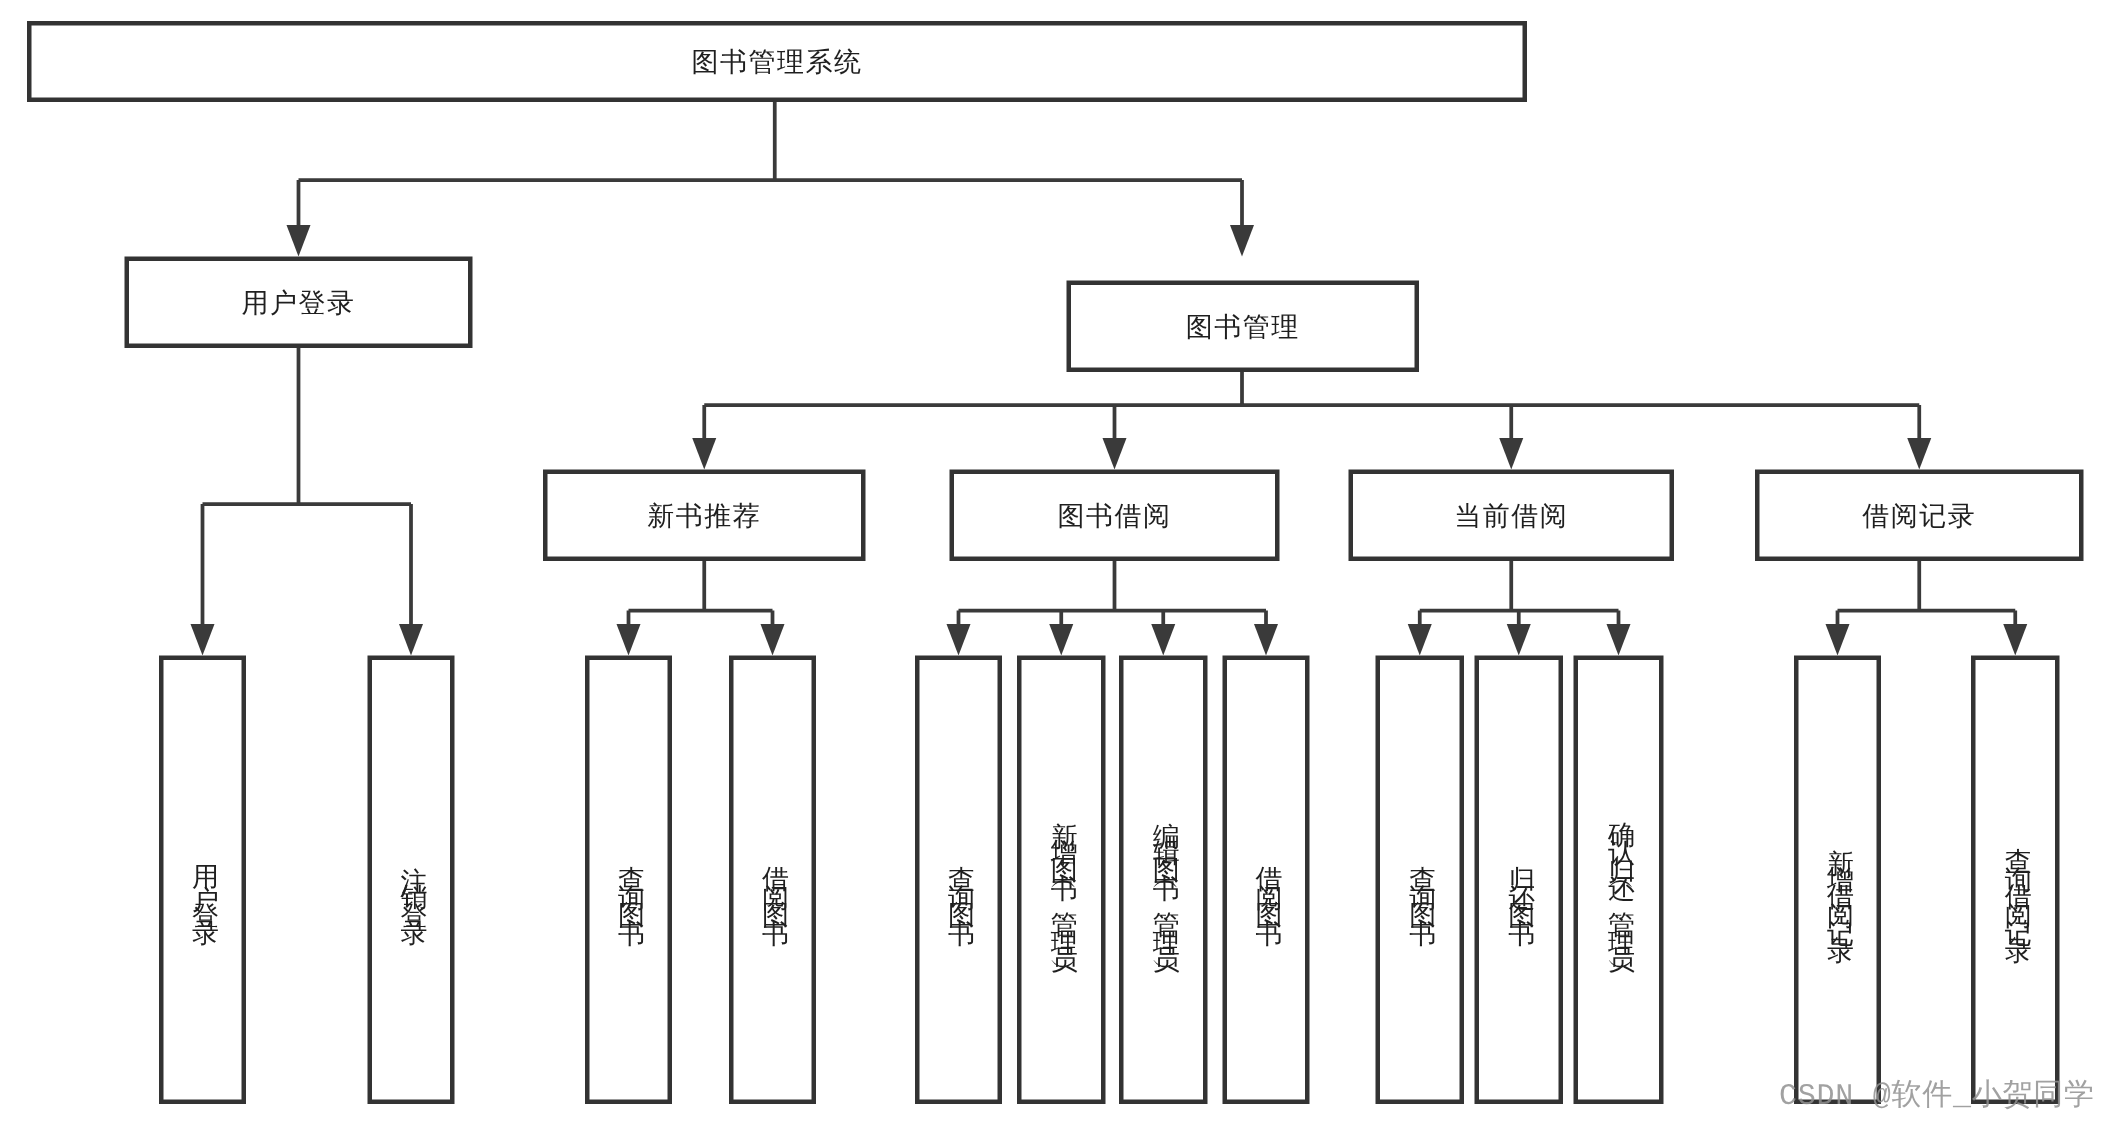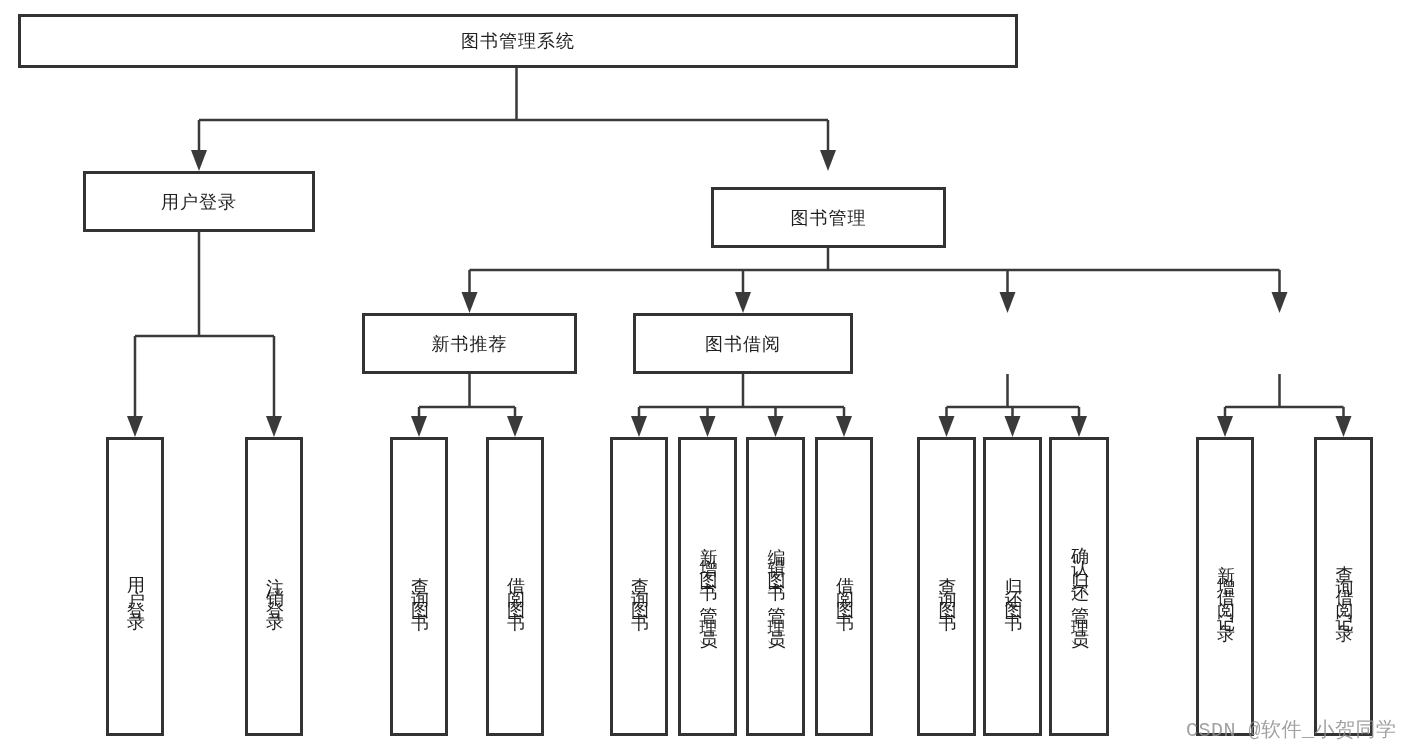--- a/index.html
+++ b/index.html
@@ -80,20 +80,26 @@
   <div class="box" style="left:711px; top:171px; width:235px; height:61px;margin-top:16px;">
     <span>图书管理</span>
   </div>
 
   <div class="box" style="left:633px; top:313px; width:220px; height:61px;">
     <span>图书借阅</span>
   </div>
   <div class="box" style="left:362px; top:313px; width:215px; height:61px;">
     <span>新书推荐</span>
   </div>
+  <div class="box" style="left:899px; top:313px; width:217px; height:61px;">
+    <span>当前借阅</span>
+  </div>
+  <div class="box" style="left:1170px; top:313px; width:219px; height:61px;">
+    <span>借阅记录</span>
+  </div>
 
   <div class="box" style="left:106px; top:437px; width:58px; height:299px;">
     <span class="vlabel">用户登录</span>
   </div>
   <div class="box" style="left:245px; top:437px; width:58px; height:299px;">
     <span class="vlabel">注销登录</span>
   </div>
 
   <div class="box" style="left:390px; top:437px; width:58px; height:299px;">
     <span class="vlabel">查询图书</span>

